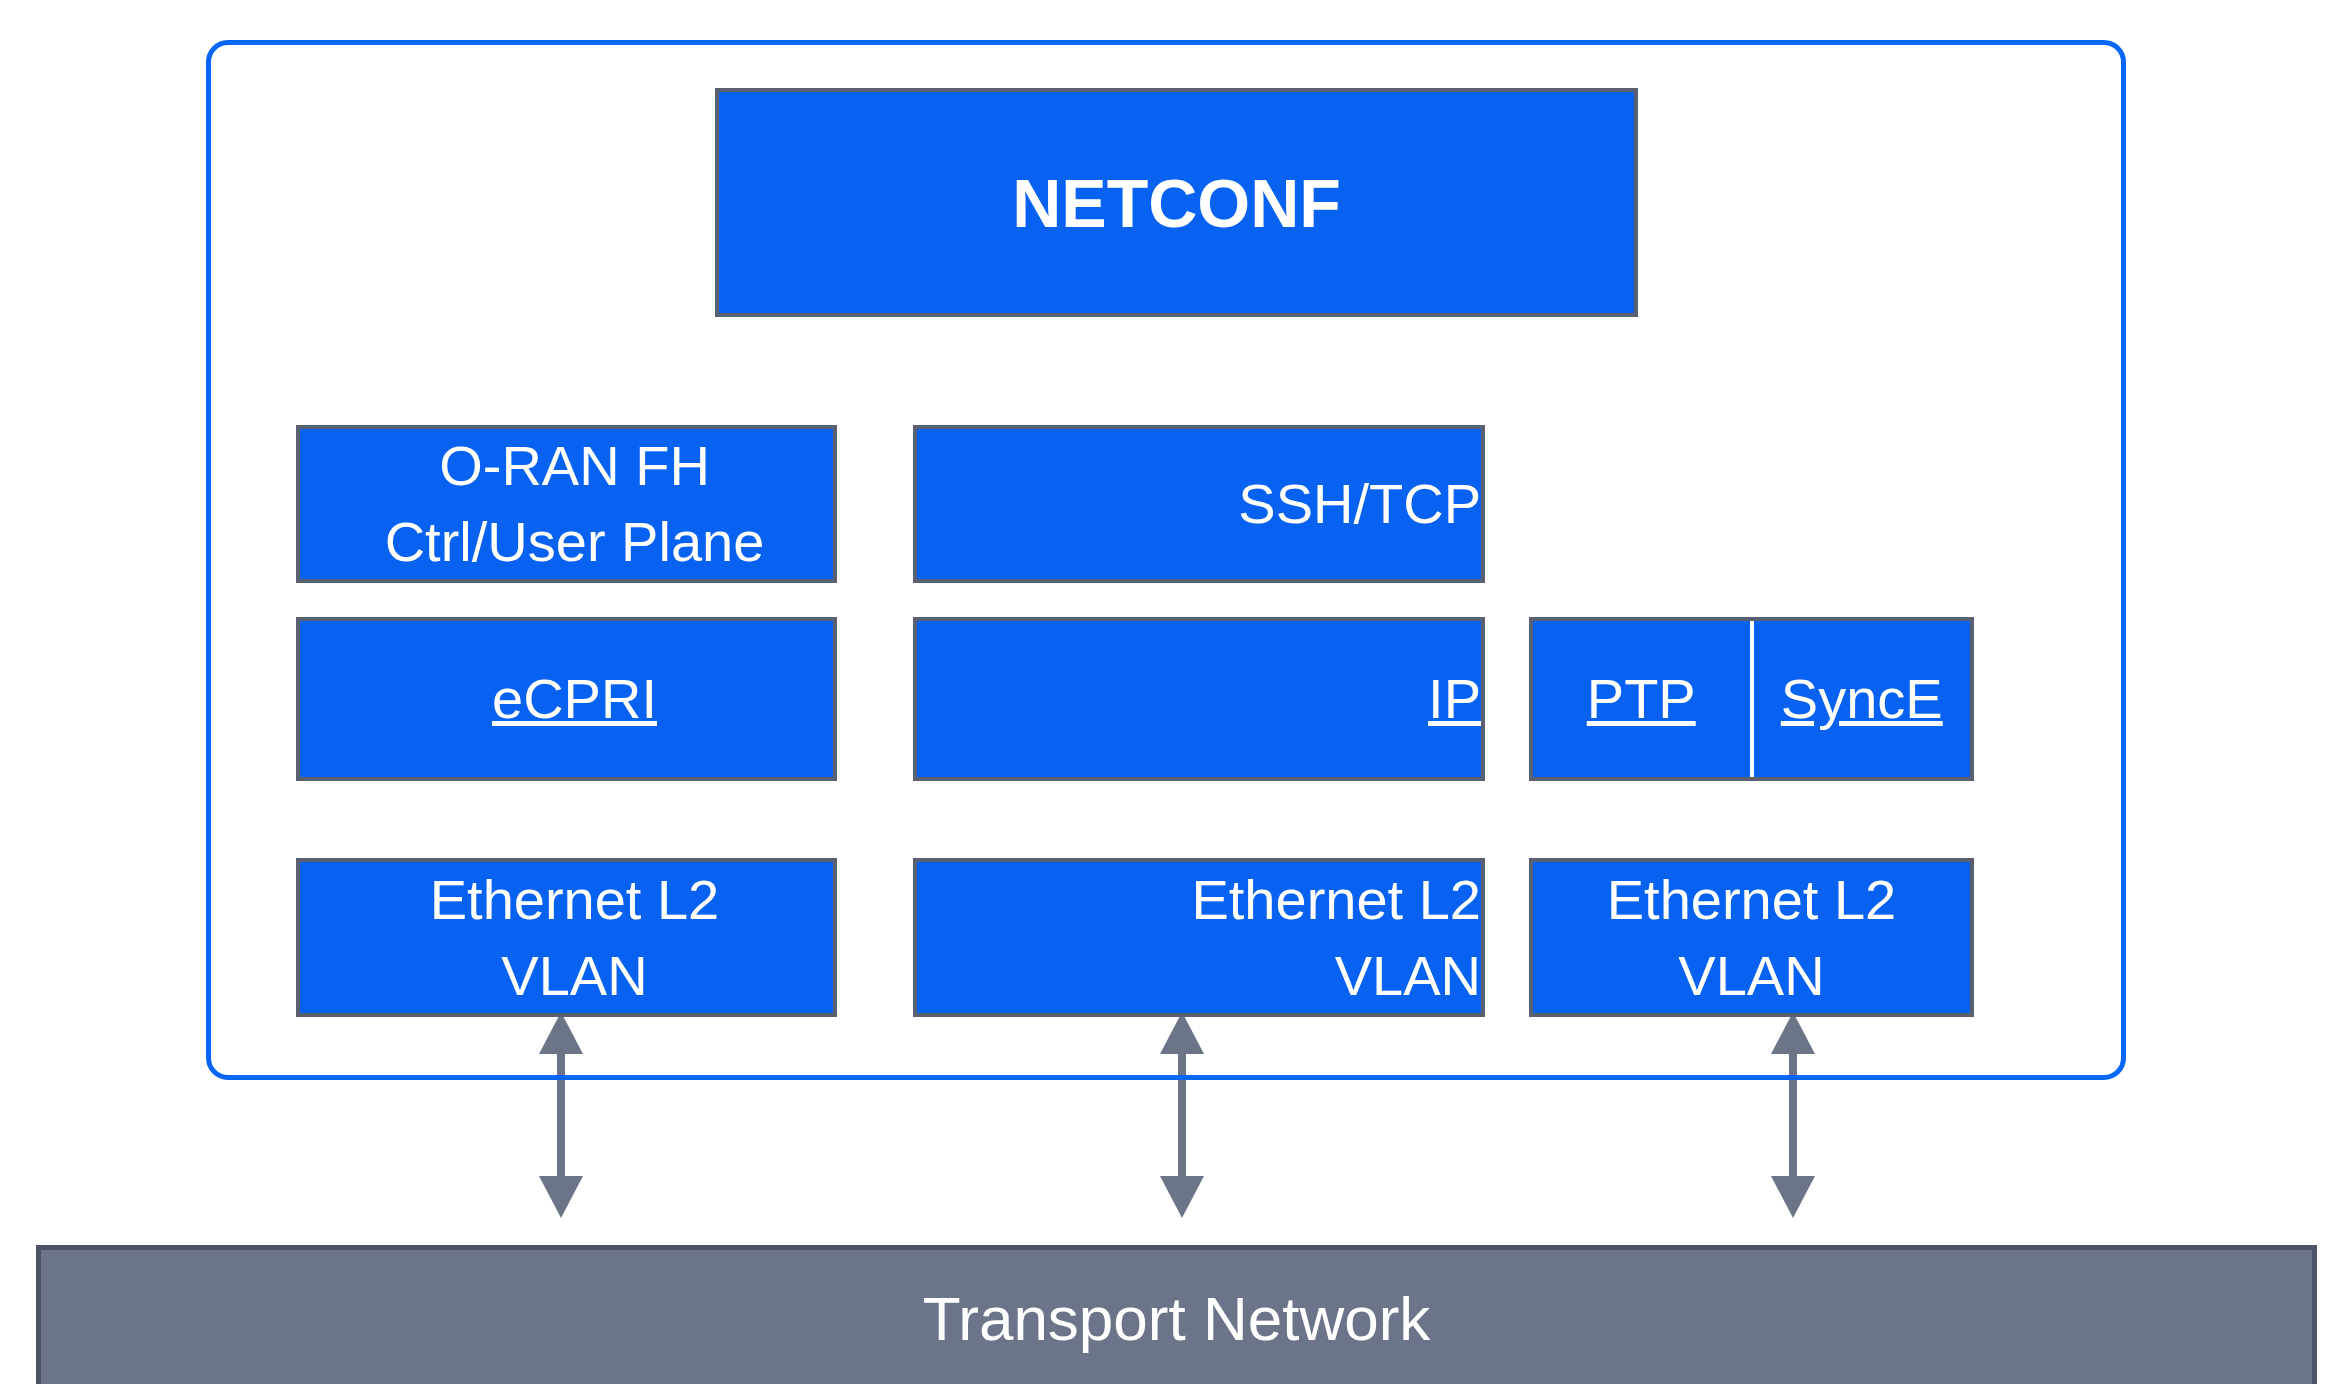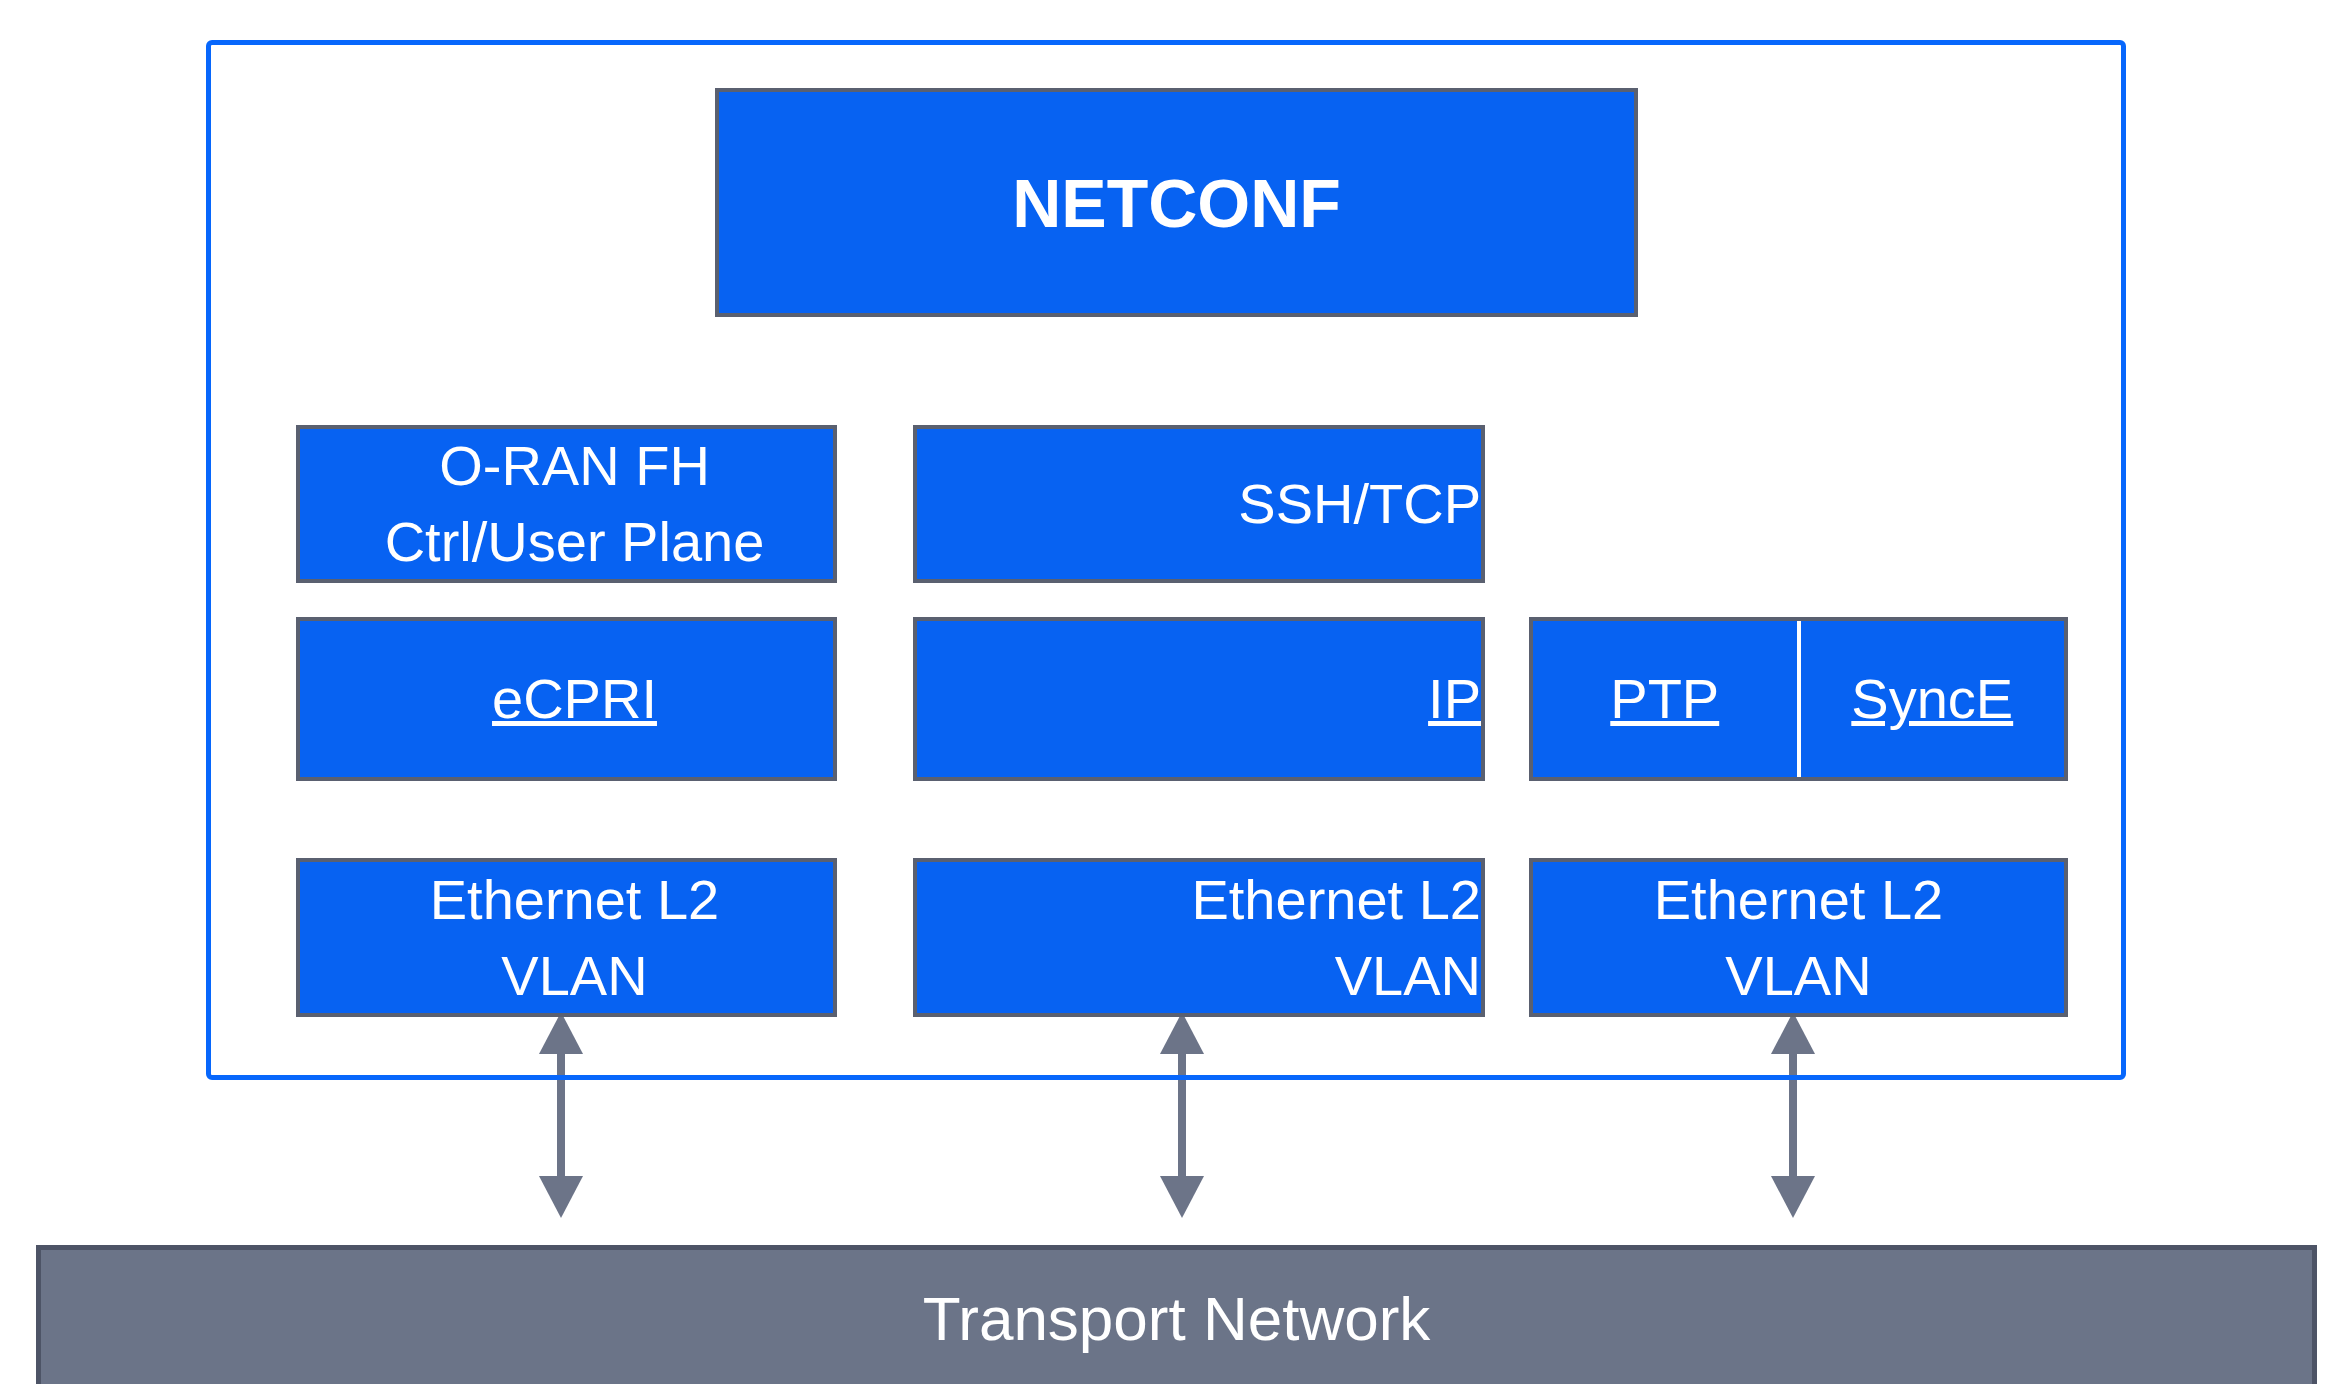--- a/index.html
+++ b/index.html
@@ -16,21 +16,21 @@
     overflow: hidden;
   }
   
   .outer {
     position: absolute;
     left: 206px;
     top: 40px;
     width: 1920px;
     height: 1040px;
     border: 5px solid #0767fc;
-    border-radius: 6px;
+    border-radius: 22px;
     background: transparent;
     box-sizing: border-box;
     z-index: 3;
   }
   
   .bluebox {
     position: absolute;
     background: #0762f2;
     border: 4px solid #5a6070;
     box-sizing: border-box;
@@ -48,21 +48,21 @@
     top: 43px;     
     width: 923px;
     height: 229px;
     font-weight: bold;
     font-size: 68px;
     line-height: 106px;
   }
   
   .c1 { left: 85px;   width: 541px; padding-left: 16px; }  
   .c2 { left: 702px;  width: 572px; align-items: flex-end; }  
-  .c3 { left: 1318px; width: 539px; }  
+  .c3 { left: 1318px; width: 445px; }  
   
   .r2 { top: 380px; height: 158px; }   
   .r3 { top: 572px; height: 164px; text-decoration: underline; }   
   .r4 { top: 813px; height: 159px; }   
 
   
   .split {
     flex-direction: row;
     padding: 0;
   }

